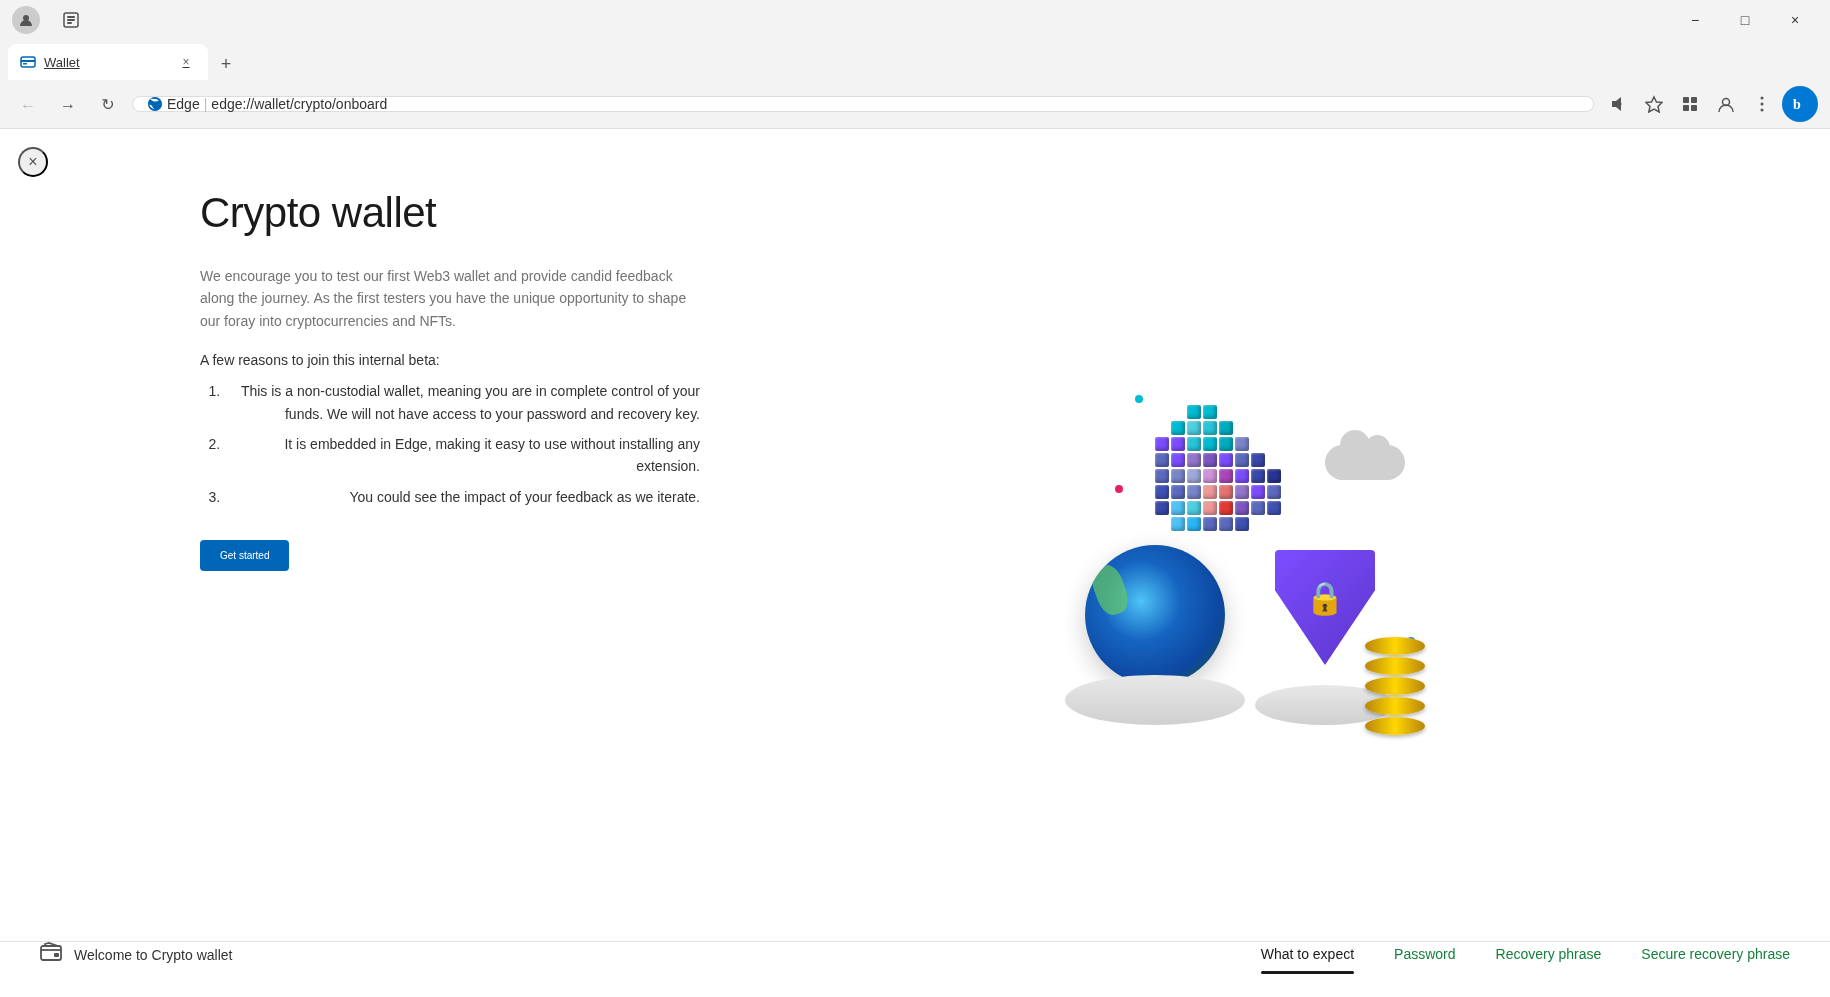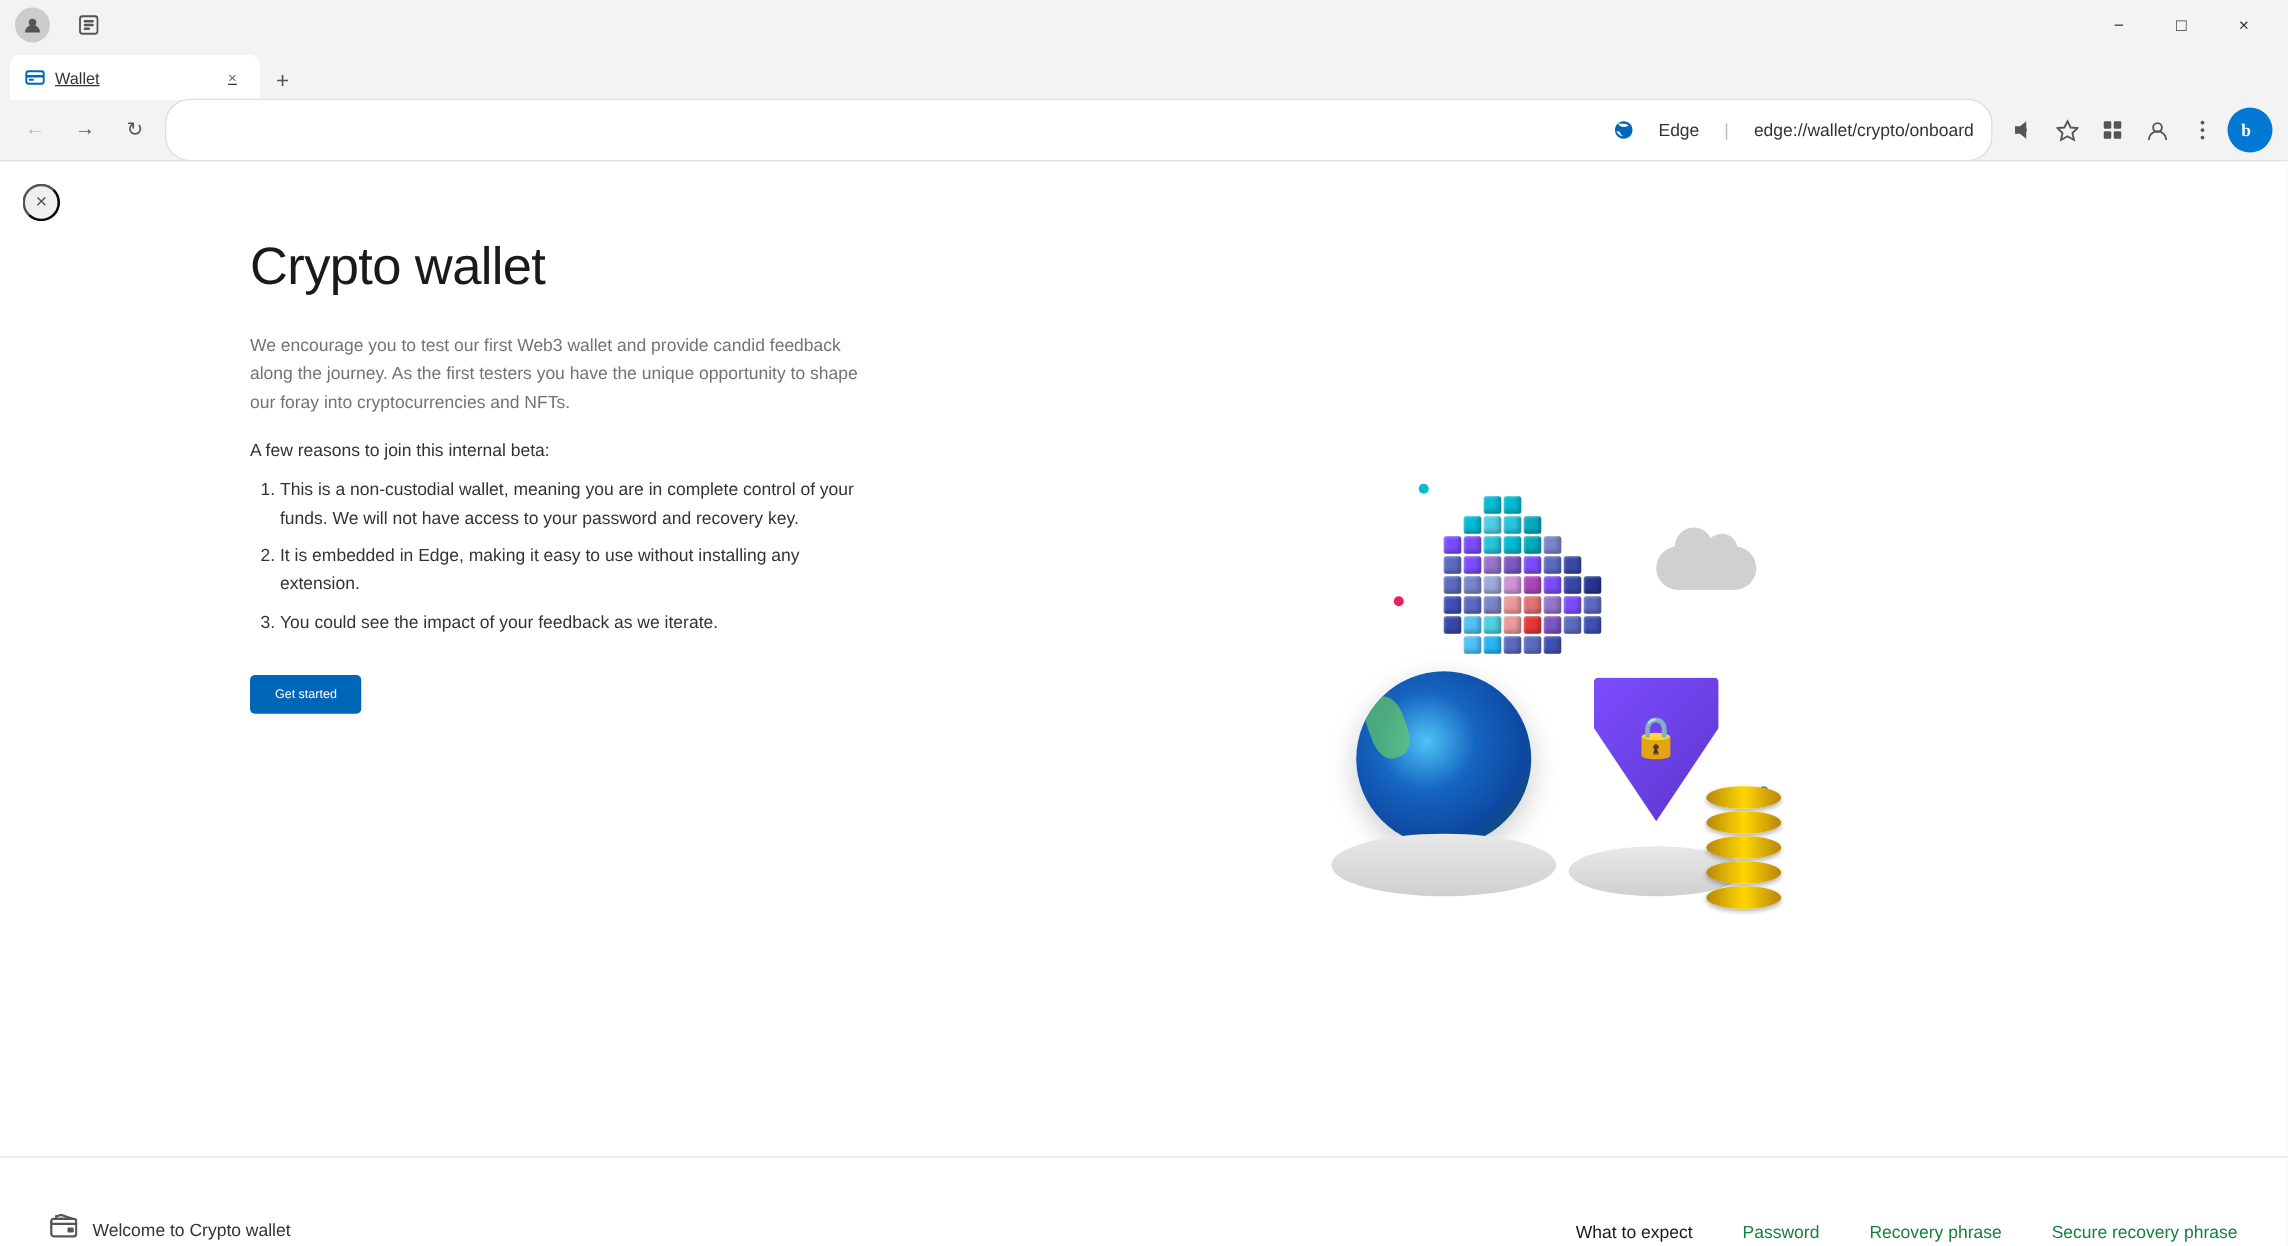--- a/index.html
+++ b/index.html
@@ -19,21 +19,21 @@
     .tab { height: 36px; min-width: 200px; max-width: 280px; background: white; border-radius: 8px 8px 0 0; display: flex; align-items: center; padding: 0 12px; gap: 8px; cursor: pointer; font-size: 13px; color: #333; text-decoration: underline; }
     .tab-favicon { width: 16px; height: 16px; display: flex; align-items: center; justify-content: center; }
     .tab-title { flex: 1; overflow: hidden; text-overflow: ellipsis; white-space: nowrap; }
     .tab-close { width: 20px; height: 20px; display: flex; align-items: center; justify-content: center; border-radius: 50%; color: #666; font-size: 12px; cursor: pointer; }
     .new-tab-btn { width: 32px; height: 32px; display: flex; align-items: center; justify-content: center; background: transparent; border: none; cursor: pointer; font-size: 18px; color: #555; border-radius: 50%; }
 
     
     .address-bar-row { height: 48px; background: #f3f3f3; display: flex; align-items: center; padding: 0 12px; gap: 8px; }
     .nav-btn { width: 32px; height: 32px; display: flex; align-items: center; justify-content: center; background: transparent; border: none; cursor: pointer; color: #555; font-size: 16px; border-radius: 50%; }
     .nav-btn.disabled { color: #bbb; cursor: default; }
-    .address-bar { flex: 1; height: 50px; background: white; border: 1px solid #ddd; border-radius: 20px; display: flex; align-items: center; padding: 0 14px; gap: 20px; font-size: 14px; justify-content: flex-end; }
+    .address-bar { flex: 1; height: 16px; background: white; border: 1px solid #ddd; border-radius: 20px; display: flex; align-items: center; padding: 0 14px; gap: 4px; font-size: 14px; }
     .toolbar-icons { display: flex; align-items: center; gap: 4px; }
     .toolbar-icon { width: 32px; height: 32px; display: flex; align-items: center; justify-content: center; background: transparent; border: none; cursor: pointer; color: #555; font-size: 16px; border-radius: 50%; }
     .bing-icon { width: 36px; height: 36px; background: #0078d4; border-radius: 50%; display: flex; align-items: center; justify-content: center; cursor: pointer; }
     .bing-icon svg { fill: white; }
 
     
     .page-content { flex: 1; background: white; position: relative; display: flex; flex-direction: column; border-top: 1px solid #e0e0e0; }
 
     
     .page-close-btn { position: absolute; top: 18px; left: 18px; width: 30px; height: 30px; display: flex; align-items: center; justify-content: center; cursor: pointer; color: #555; font-size: 16px; border-radius: 50%; }
@@ -44,21 +44,21 @@
     .content-right { flex: 1; display: flex; align-items: center; justify-content: center; position: relative; }
 
     .page-title { font-size: 42px; font-weight: 300; color: #1a1a1a; margin-bottom: 28px; letter-spacing: -0.5px; }
 
     .warning-text { font-size: 14px; color: #333; line-height: 1.6; margin-bottom: 20px; }
 
     .encourage-text { font-size: 14px; color: #737373; line-height: 1.6; margin-bottom: 20px; }
 
     .reasons-title { font-size: 14px; color: #333; margin-bottom: 12px; }
 
-    .reasons-list { padding-left: 24px; margin-bottom: 32px; }
+    .reasons-list { padding-left: 24px; margin-bottom: 32px; text-align: right; }
     .reasons-list li { font-size: 14px; color: #333; line-height: 1.6; margin-bottom: 8px; }
 
     .get-started-btn { background: #0067b8; color: white; border: none; padding: 10px 20px; border-radius: 4px; font-size: 10px; cursor: pointer; font-family: inherit; }
 
     
     .illustration { position: relative; width: 380px; height: 380px; }
 
     
     .globe { position: absolute; bottom: 60px; left: 30px; width: 140px; height: 140px; border-radius: 50%; background: radial-gradient(circle at 40% 40%, #4fc3f7, #1565c0, #0d47a1, #1b5e20); overflow: hidden; box-shadow: 0 8px 24px rgba(0,0,0,0.2); }
     .globe::after { content: ''; position: absolute; top: 20px; left: 10px; width: 30px; height: 50px; background: rgba(100,200,100,0.7); border-radius: 40%; transform: rotate(-20deg); }
@@ -90,21 +90,21 @@
     .pixel-grid { display: grid; grid-template-columns: repeat(8, 14px); gap: 2px; }
     .pixel { width: 14px; height: 14px; border-radius: 2px; }
 
     
     .sparkle { position: absolute; width: 8px; height: 8px; border-radius: 50%; }
     .sparkle-cyan { background: #00bcd4; top: 30px; left: 80px; }
     .sparkle-pink { background: #e91e63; top: 120px; left: 60px; }
     .sparkle-blue { background: #2196f3; bottom: 100px; right: 20px; }
 
     
-    .bottom-nav { height: 72px; border-top: 1px solid #e0e0e0; display: flex; align-items: flex-end; padding: 0 40px; background: white; }
+    .bottom-nav { height: 56px; border-top: 1px solid #e0e0e0; display: flex; align-items: flex-start; padding: 0 40px; background: white; }
     .bottom-nav-left { display: flex; align-items: center; gap: 12px; }
     .wallet-icon-small { color: #555; font-size: 20px; }
     .welcome-text { font-size: 14px; color: #333; font-weight: 500; }
     .bottom-nav-right { margin-left: auto; display: flex; gap: 40px; }
     .nav-step { font-size: 14px; color: #15803d; cursor: pointer; padding: 4px 0; position: relative; }
     .nav-step.active { color: #1a1a1a; font-weight: 500; }
     .nav-step.active::after { content: ''; position: absolute; bottom: -8px; left: 0; right: 0; height: 3px; background: #1a1a1a; border-radius: 2px; }
 
     
     .edge-logo { width: 16px; height: 16px; display: inline-flex; align-items: center; justify-content: center; }

